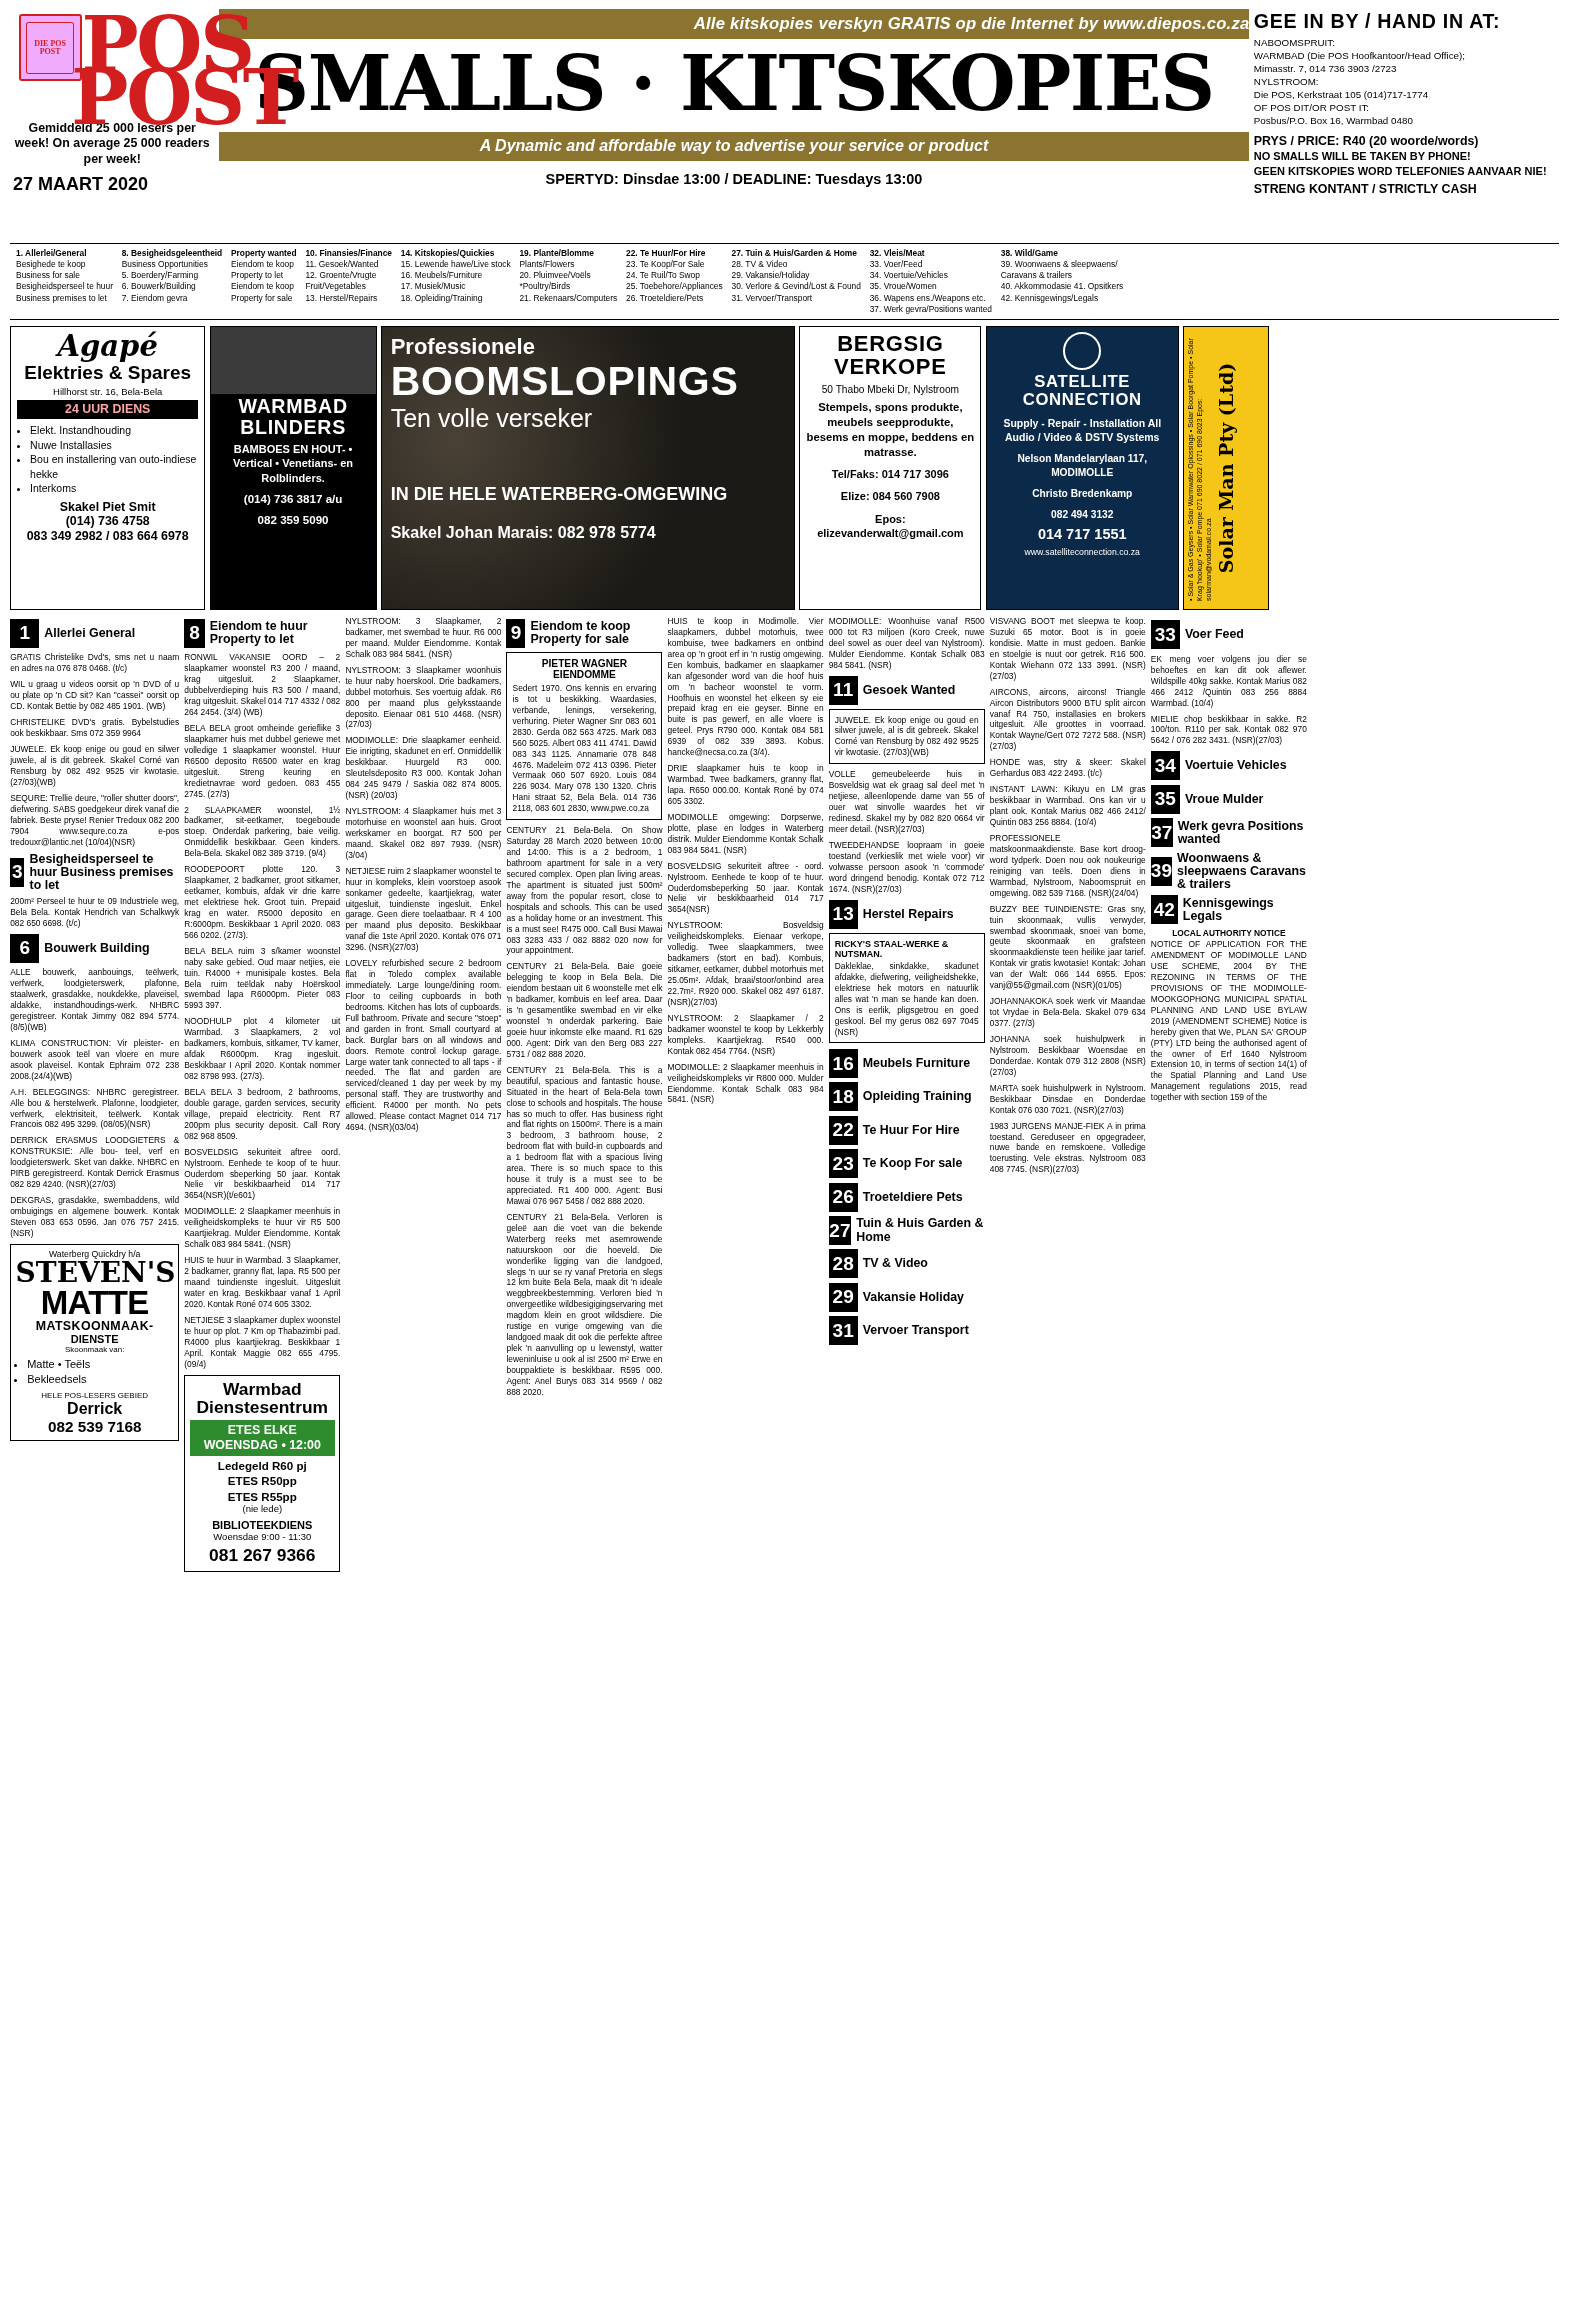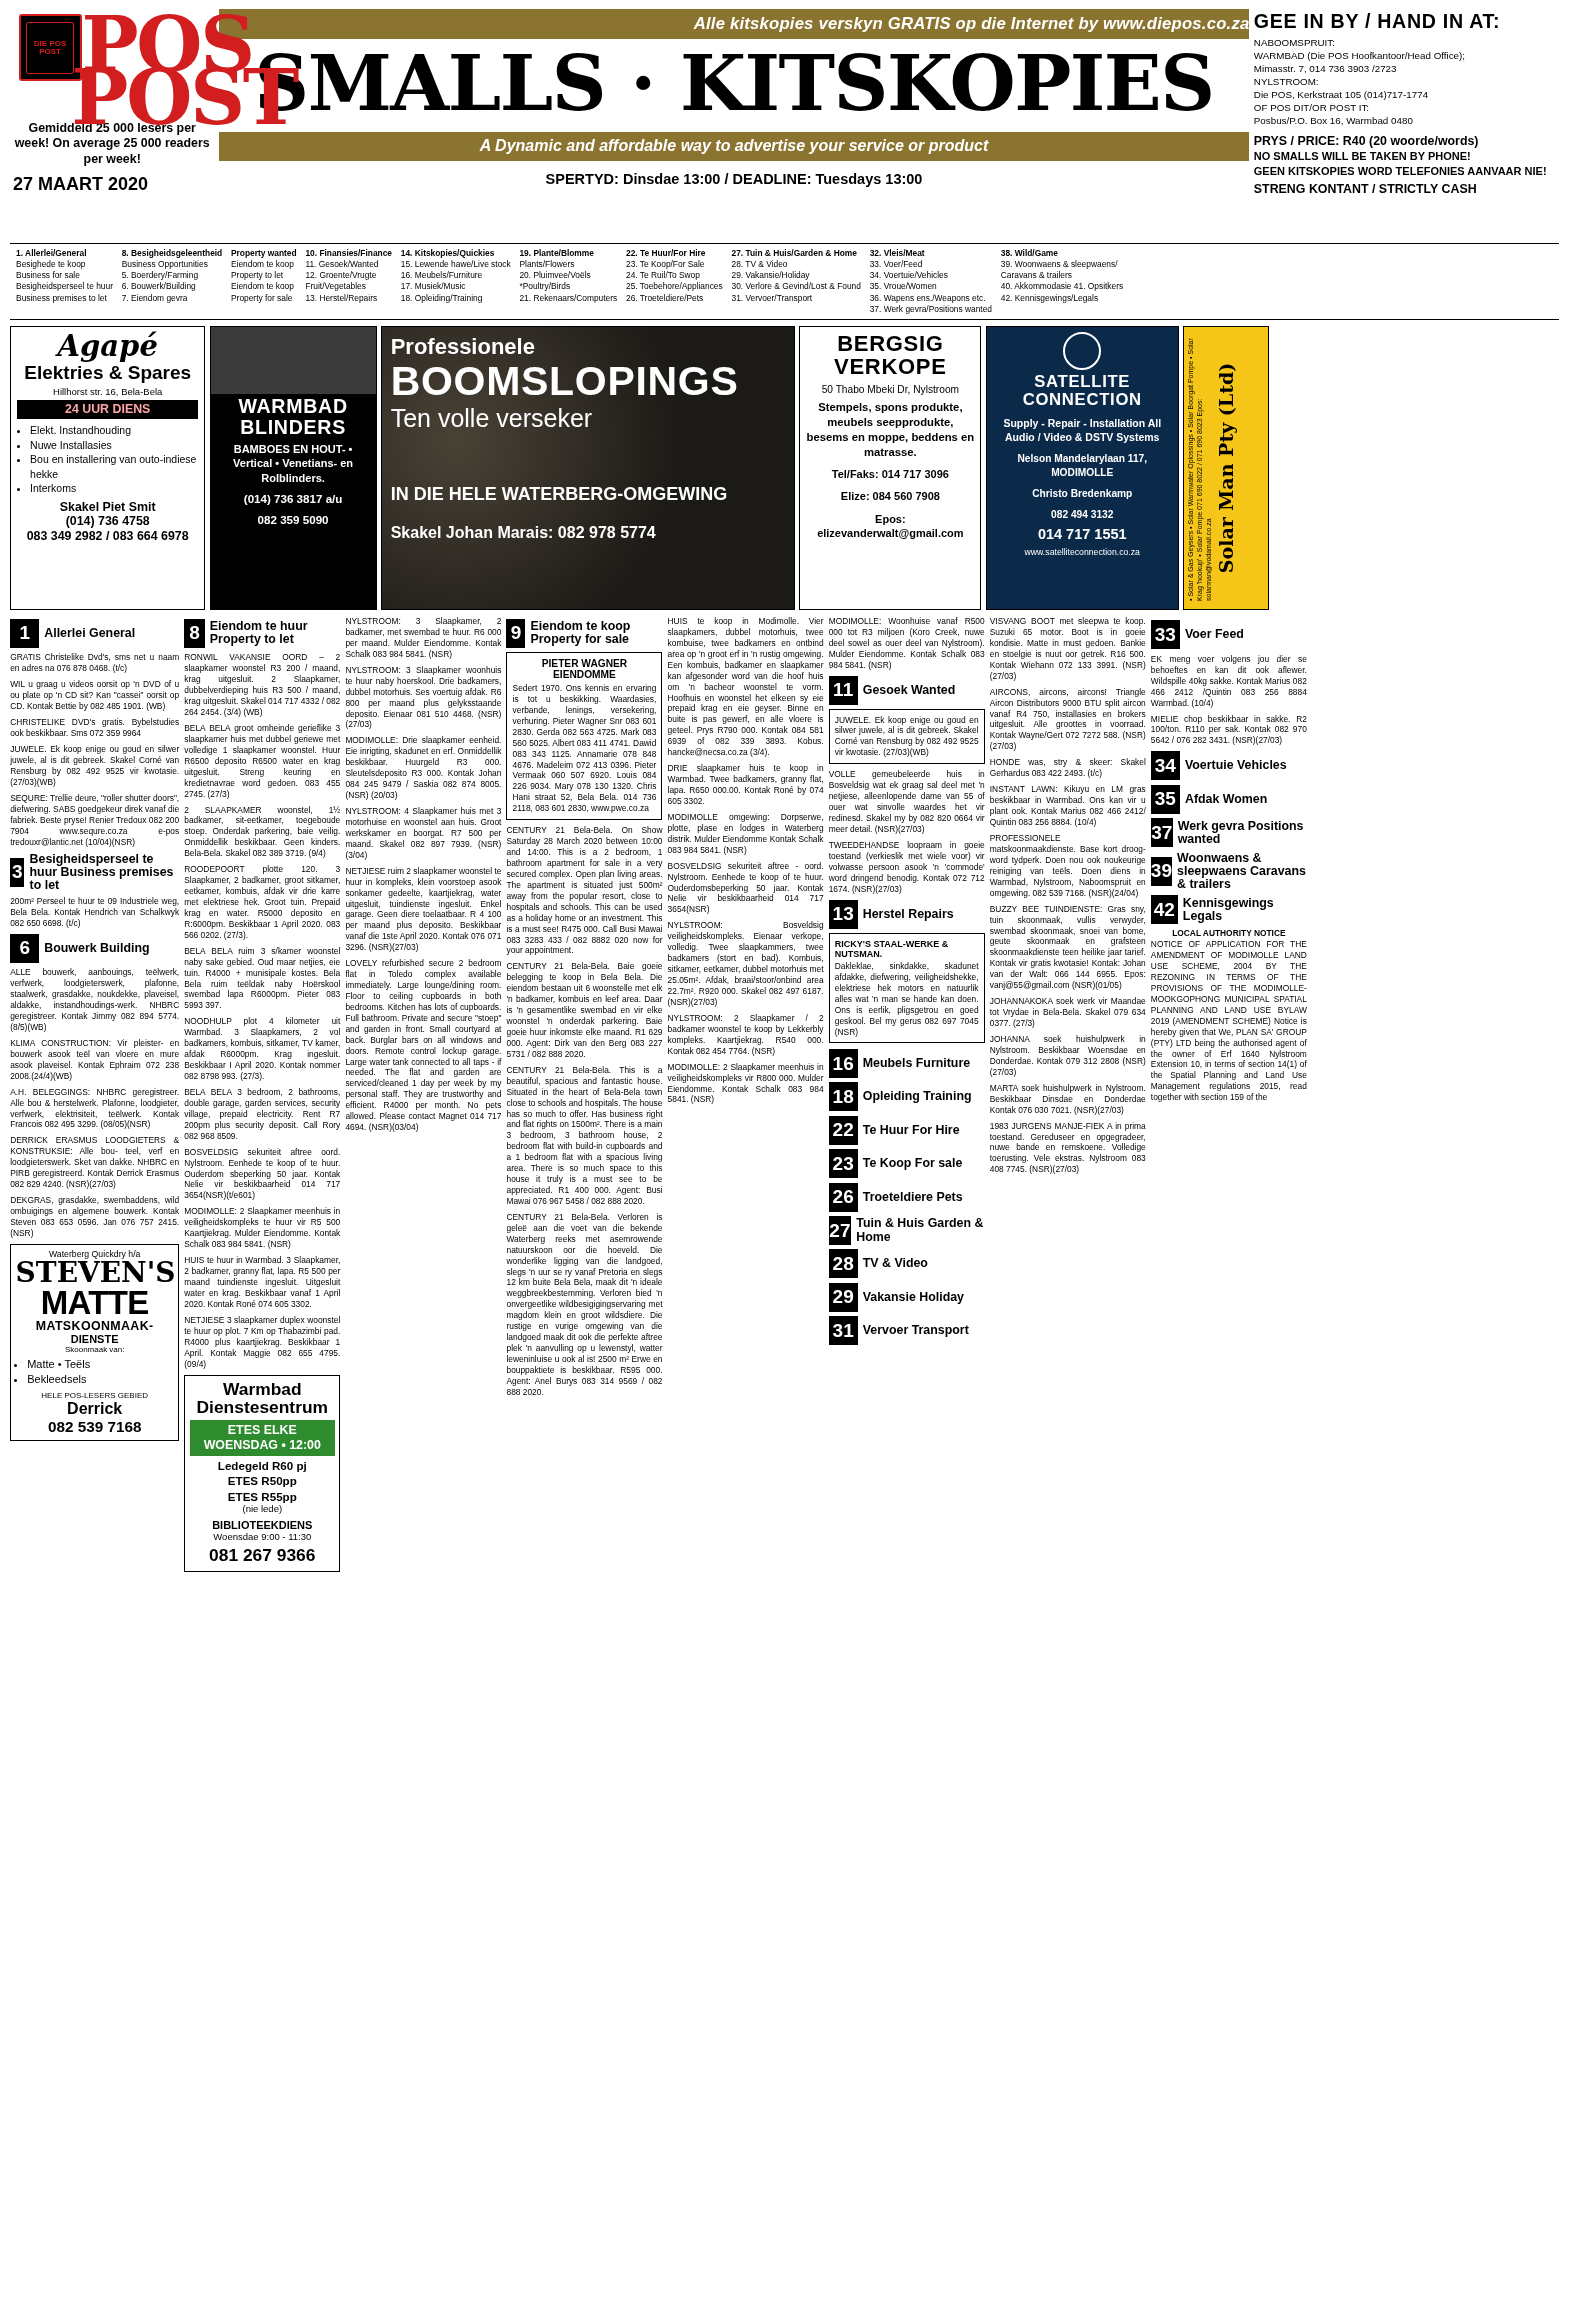--- a/index.html
+++ b/index.html
@@ -14,21 +14,21 @@
   }
   .page { width:1569px; height:2319px; padding: 8.7px 10.2px; position:relative; }
 
   
   .masthead { display:flex; align-items:stretch; gap:4.4px; height:230px; }
   .mh-left { width:204px; display:flex; flex-direction:column; align-items:center; }
   .poslogo { width:196px; height:109px; position:relative; }
   .poslogo .stamp {
     position:absolute; left:4.4px; top:5.8px; width:63px; height:67px;
     border:2.2px solid #d21e1e; border-radius:2.9px;
-    background:#000000; display:flex; align-items:center; justify-content:center;
+    background:#f0abfc; display:flex; align-items:center; justify-content:center;font-family:Liberation Serif, serif;
   }
   .poslogo .stamp .inner {
     width:48px;height:52px;border:1.5px solid #d21e1e;border-radius:2.2px;
     display:flex;flex-direction:column;align-items:center;justify-content:center;
     font-size:8px;font-weight:bold;color:#d21e1e;line-height:1.05;text-align:center;
   }
   .poslogo .word {
     position:absolute; left:57px; top:0px;
     font-family:"DejaVu Serif", serif;
     font-size:76px; font-weight:bold; color:#d21e1e;
@@ -542,21 +542,21 @@
       </div>
       <div class="entry">EK meng voer volgens jou dier se behoeftes en kan dit ook aflewer. Wildspille 40kg sakke. Kontak Marius 082 466 2412 /Quintin 083 256 8884 Warmbad. (10/4)</div>
       <div class="entry">MIELIE chop beskikbaar in sakke. R2 100/ton. R110 per sak. Kontak 082 970 5642 / 076 282 3431. (NSR)(27/03)</div>
 
       <div class="chip">
         <div class="n">34</div>
         <div class="t">Voertuie Vehicles</div>
       </div>
       <div class="chip">
         <div class="n">35</div>
-        <div class="t">Afdak Women</div>
+        <div class="t">Vroue Mulder</div>
       </div>
       <div class="chip">
         <div class="n">37</div>
         <div class="t">Werk gevra Positions wanted</div>
       </div>
       <div class="chip">
         <div class="n">39</div>
         <div class="t">Woonwaens &amp; sleepwaens Caravans &amp; trailers</div>
       </div>
       <div class="chip">

